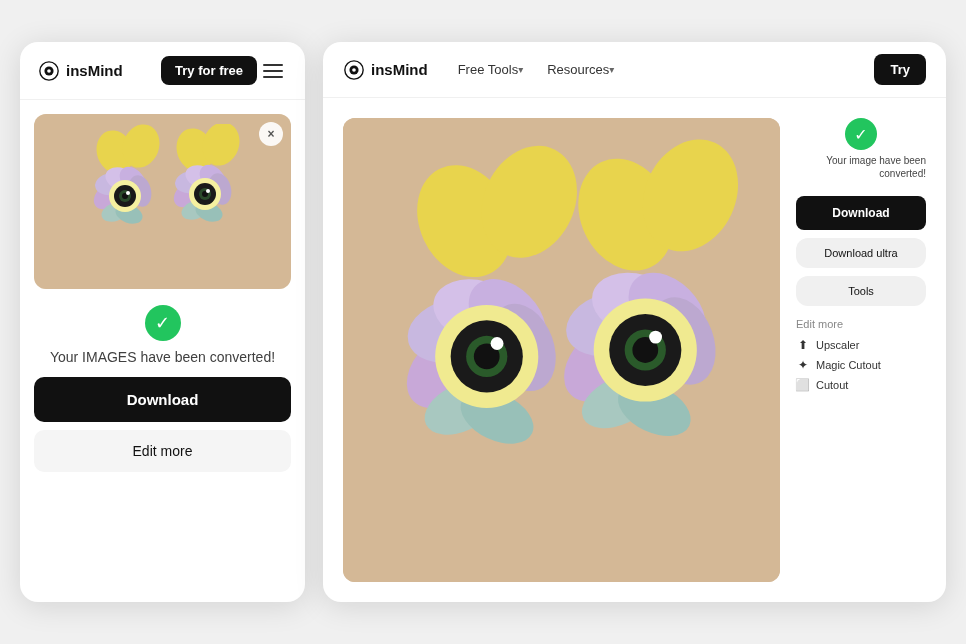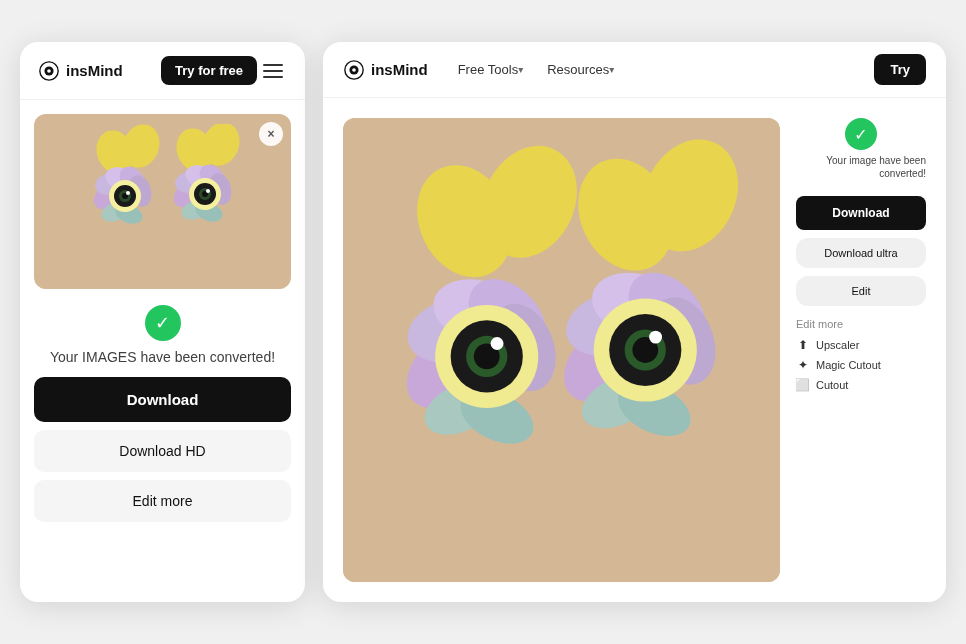--- a/index.html
+++ b/index.html
@@ -458,21 +458,20 @@
       </div>
     </div>
 
     <div class="success-area">
       <div class="success-icon">✓</div>
       <span class="success-text">Your IMAGES have been converted!</span>
     </div>
 
     <div class="action-buttons">
       <button class="btn-download-primary">Download</button>
-      <button class="btn-download-hd">Download HD</button>
       <button class="btn-edit-more">Edit more</button>
     </div>
   </div>
 </div>
 
 <div class="desktop-panel">
   <div class="desktop-header">
     <div class="desktop-logo-area">
       <svg width="22" height="22" viewBox="0 0 24 24">
         <circle cx="12" cy="12" r="10" stroke="#111" stroke-width="1.5" fill="none"></circle>
@@ -542,21 +541,21 @@
     </div>
 
     <div class="right-sidebar">
       <div class="success-notification">
         <div class="success-circle">✓</div>
         <span class="success-note">Your image have been converted!</span>
       </div>
 
       <button class="sidebar-btn-primary">Download</button>
       <button class="sidebar-btn-secondary">Download ultra</button>
-      <button class="sidebar-btn-secondary">Edit</button>
+      <button class="sidebar-btn-secondary">Tools</button>
 
       <span class="edit-more-label">Edit more</span>
 
       <div class="edit-more-items">
         <div class="edit-item">
           <span class="edit-icon">⬆</span>
           <span>Upscaler</span>
         </div>
         <div class="edit-item">
           <span class="edit-icon">✦</span>

